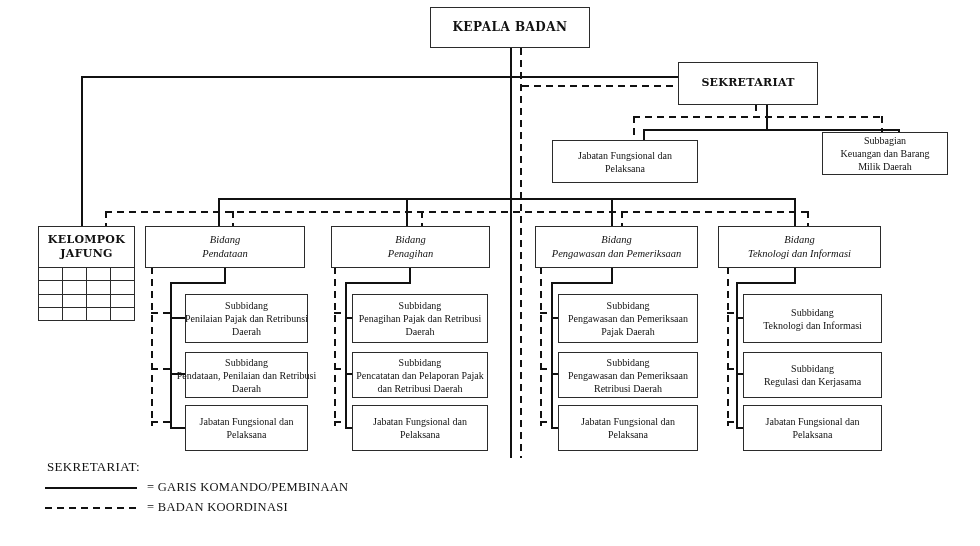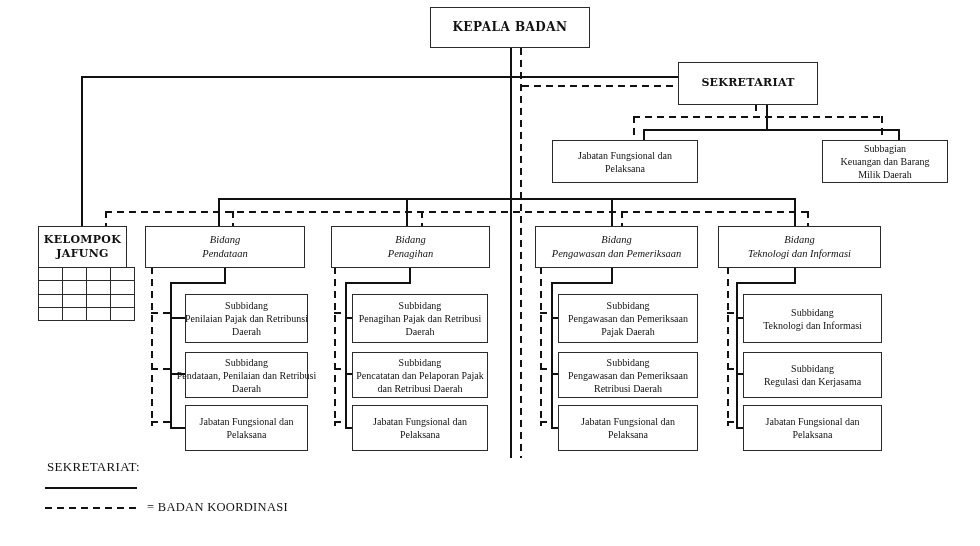--- a/index.html
+++ b/index.html
@@ -109,25 +109,25 @@
   <div class="dh" style="left:727px;top:368px;width:9px"></div>
   <div class="dh" style="left:727px;top:421px;width:9px"></div>
 
   <div class="box bold hdr" style="left:430px;top:7px;width:160px;height:41px">KEPALA BADAN</div>
 
   <div class="box bold hdr2" style="left:678px;top:62px;width:140px;height:43px">SEKRETARIAT</div>
 
   <div class="box sub" style="left:552px;top:140px;width:146px;height:43px">Jabatan Fungsional dan
 Pelaksana</div>
 
-  <div class="box sub" style="left:822px;top:140px;width:126px;height:43px">Subbagian
+  <div class="box sub" style="left:822px;top:132px;width:126px;height:43px">Subbagian
 Keuangan dan Barang
 Milik Daerah</div>
 
-  <div class="box bold hdr2" style="left:38px;top:226px;width:89px;height:42px">KELOMPOK
+  <div class="box bold hdr2" style="left:38px;top:226px;width:97px;height:42px">KELOMPOK
 JAFUNG</div>
 
   <div id="jgrid">
     <div></div>
       <div></div>
       <div></div>
       <div></div>
     <div></div>
       <div></div>
       <div></div>
@@ -181,16 +181,17 @@
   <div class="box sub" style="left:743px;top:294px;width:139px;height:49px">Subbidang
 Teknologi dan Informasi</div>
   <div class="box sub" style="left:743px;top:352px;width:139px;height:46px">Subbidang
 Regulasi dan Kerjasama</div>
   <div class="box sub" style="left:743px;top:405px;width:139px;height:46px">Jabatan Fungsional dan
 Pelaksana</div>
 
 
   <div class="legend-txt" style="left:47px;top:459px;font-size:13px">SEKRETARIAT:</div>
   <div class="ln" style="left:45px;top:487px;width:92px;height:2px"></div>
+  <div class="legend-txt" style="left:147px;top:480px">= GARIS KOMANDO/PEMBINAAN</div>
   <div class="dh" style="left:45px;top:507px;width:92px"></div>
   <div class="legend-txt" style="left:147px;top:500px">= BADAN KOORDINASI</div>
 
 </div>
 
 </body></html>

